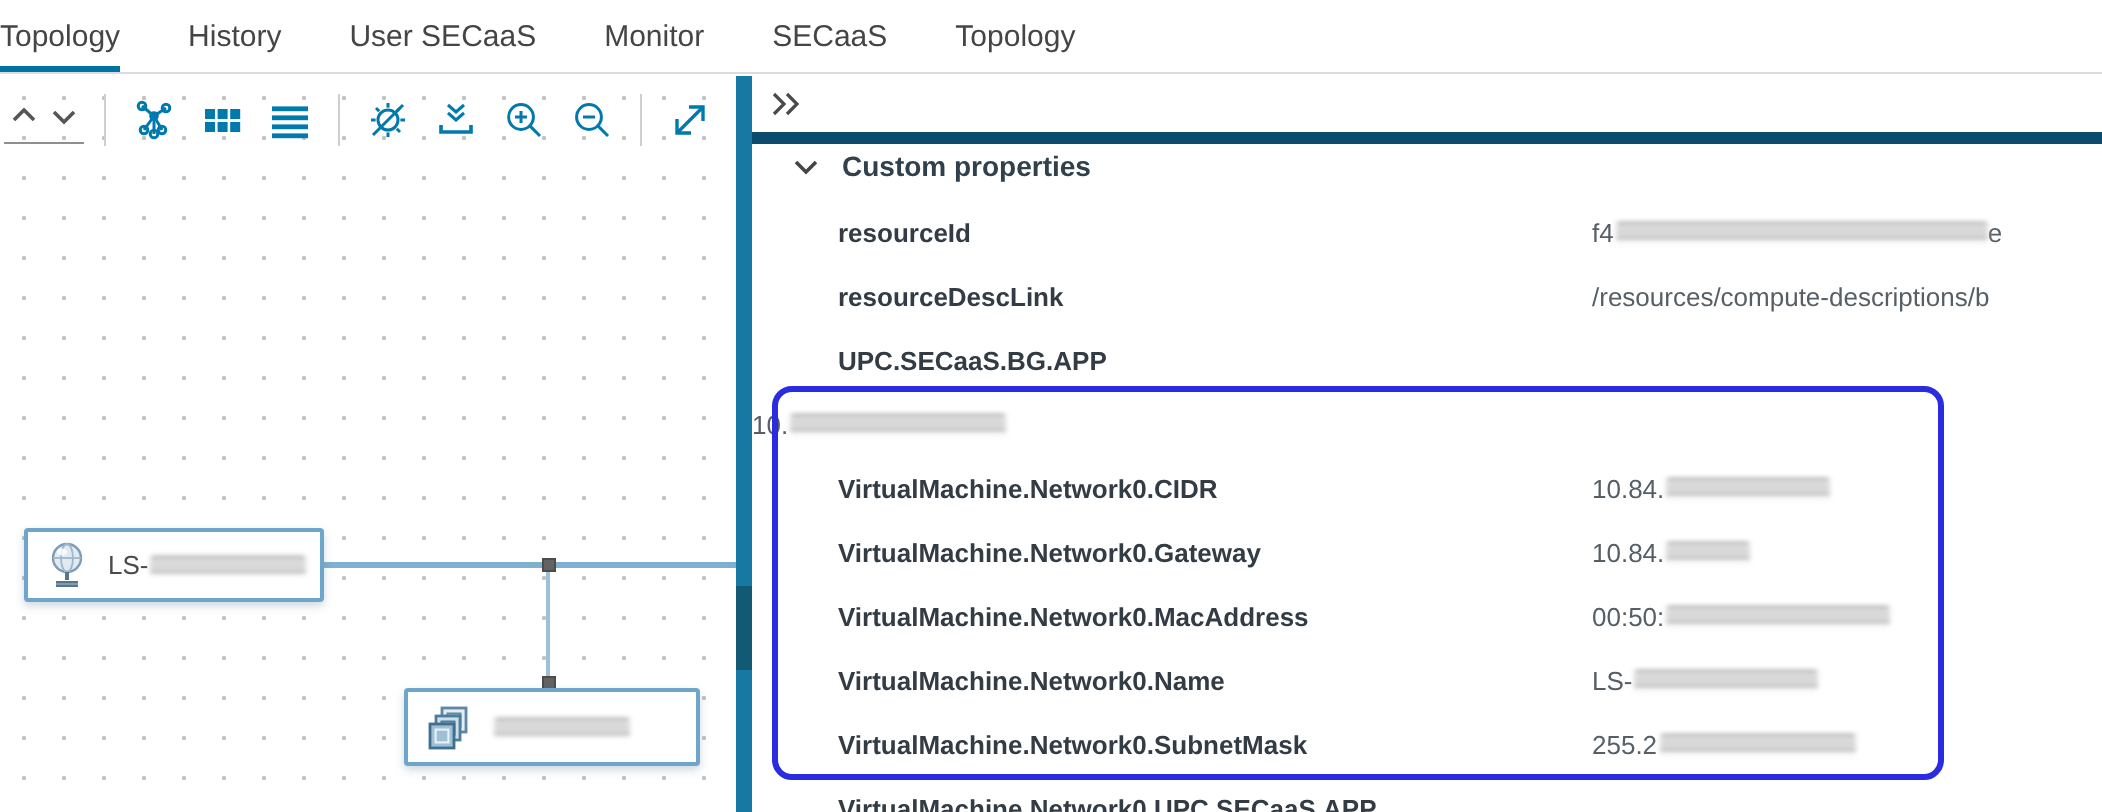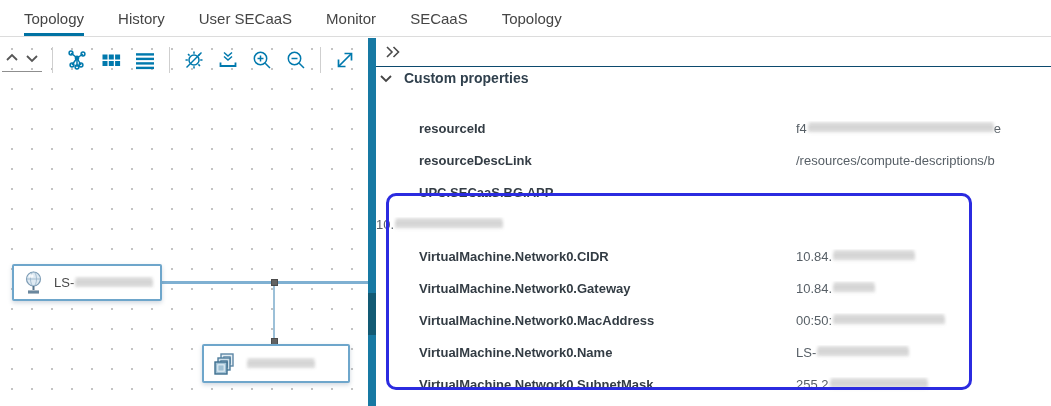--- a/index.html
+++ b/index.html
@@ -4,21 +4,21 @@
 <style>
   html,body{margin:0;padding:0;}
   body{
     width:1051px;height:406px;overflow:hidden;background:#fff;
     font-family:"Liberation Sans", sans-serif;color:#454545;position:relative;
     -webkit-font-smoothing:antialiased;
   }
   
   .tabbar{
     height:37px;border-bottom:1px solid #dcdcdc;display:flex;align-items:stretch;
-    padding-left:24px;gap:34px;background:#fff;box-sizing:border-box;
+    gap:34px;background:#fff;box-sizing:border-box;
   }
   .tab{
     display:flex;align-items:center;font-size:15px;color:#454545;cursor:pointer;
     border-bottom:3px solid transparent;padding-top:3px;box-sizing:border-box;white-space:nowrap;
   }
   .tab.active{border-bottom-color:#0072a3;}
   
   .main{position:absolute;top:38px;left:0;right:0;bottom:0;display:flex;}
   
   .canvas{
@@ -50,25 +50,25 @@
   .node1{left:12px;top:226px;width:150px;height:37px;}
   .node2{left:202px;top:306px;width:148px;height:39px;}
   
   .splitter{position:relative;flex:0 0 8px;background:#1779a3;cursor:col-resize;}
   .splitter .thumb{position:absolute;left:0;top:255px;width:8px;height:42px;background:#125a74;}
   
   .panel{position:relative;flex:1;background:#fff;overflow:hidden;}
   .panel-top{height:28px;display:flex;align-items:center;padding-left:6px;box-sizing:border-box;}
   .expand-btn{background:none;border:none;padding:2px;cursor:pointer;display:flex;align-items:center;}
   .section-header{
-    border-top:1px solid #0c4a6e;height:21px;display:flex;align-items:center;gap:11px;
-    padding-left:3px;font-size:14px;font-weight:bold;color:#30404d;cursor:pointer;
+    border-top:6px solid #0c4a6e;height:21px;display:flex;align-items:center;gap:11px;
+    padding-left:20px;font-size:14px;font-weight:bold;color:#30404d;cursor:pointer;
   }
   .rows{margin-top:16px;}
-  .prow{height:32px;display:flex;align-items:flex-end;font-size:13px;}
+  .prow{height:32px;display:flex;align-items:flex-start;font-size:13px;}
   .pkey{flex:0 0 420px;padding-left:43px;box-sizing:border-box;font-weight:bold;color:#333c44;white-space:nowrap;}
   .pval{flex:1;color:#575f66;white-space:nowrap;overflow:hidden;display:flex;align-items:center;}
   .redact{
     display:inline-block;height:11px;margin-left:1px;border-radius:2px;vertical-align:middle;
     background:repeating-linear-gradient(180deg,#8f8f8f 0 1.5px,#f0f0f0 1.5px 3.5px,#b3b3b3 3.5px 5px,#ececec 5px 7px,#9c9c9c 7px 8.5px,#f6f6f6 8.5px 11px);
     filter:blur(1.4px);opacity:.85;flex:0 0 auto;
   }
   .redact.sm{height:10px;}
   .highlight-box{
     position:absolute;left:10px;top:155px;width:586px;height:197px;

